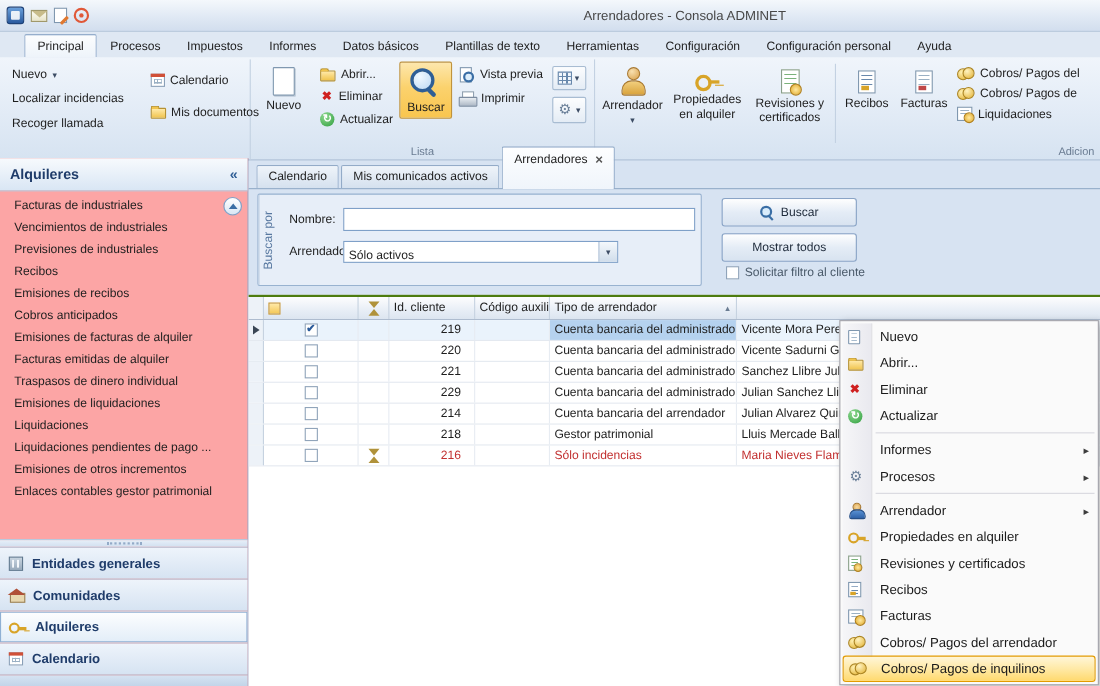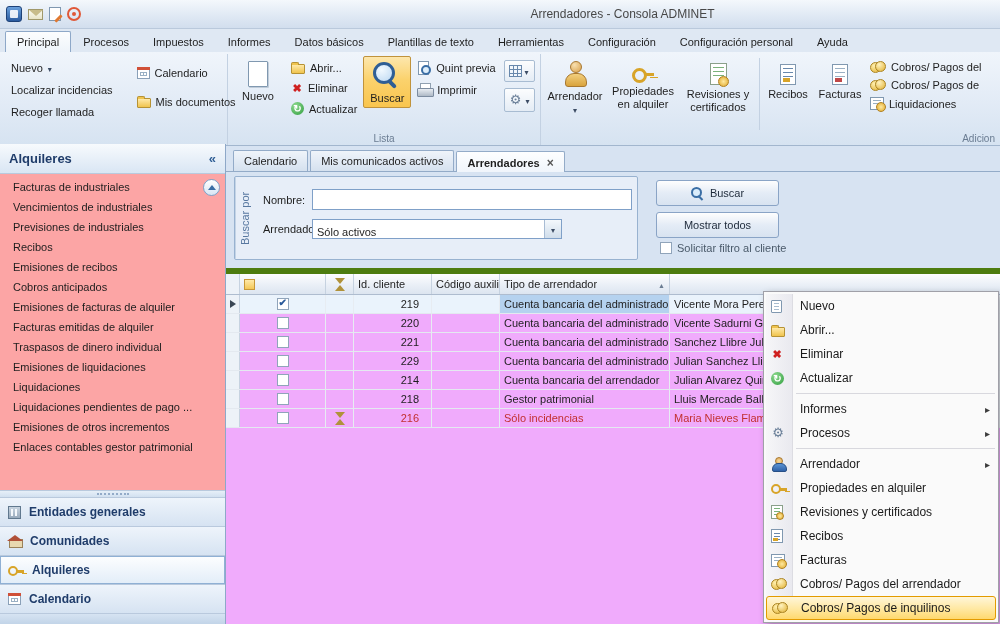--- a/index.html
+++ b/index.html
@@ -5,21 +5,21 @@
 *{margin:0;padding:0;box-sizing:border-box}
 html,body{width:1000px;height:624px}
 body{font-family:"Liberation Sans",sans-serif;font-size:11px;color:#1e1e1e;background:#d7e3f2;overflow:hidden;position:relative}
 
 
 .titlebar{height:29px;background:linear-gradient(#f4f8fc,#e0e9f4 55%,#d2deee);border-bottom:1px solid #bac9dc;display:flex;align-items:center;position:relative}
 .qat{display:flex;gap:6px;align-items:center;padding-left:6px}
 .wtitle{position:absolute;left:245px;right:0;text-align:center;font-size:12px;color:#474747}
 
 
-.rtabs{height:23px;background:#dfe8f3;display:flex;align-items:flex-end;padding-left:5px}
+.rtabs{height:23px;background:#dfe8f3;display:flex;align-items:flex-end;padding-left:22px}
 .rtab{padding:4px 11px 4px;color:#1e1e1e;border:1px solid transparent;border-bottom:none;border-radius:2px 2px 0 0;white-space:nowrap}
 .rtab.active{background:linear-gradient(#fcfdfe,#eef4fa);border-color:#8ea8c8}
 
 
 .ribbon{height:94px;background:linear-gradient(#f0f5fb,#e2ebf6 55%,#d6e3f1);border-bottom:1px solid #a2b6ce;display:flex;padding:2px 0 0 2px}
 .rgroup{position:relative;display:flex;align-items:flex-start;padding:2px 3px 13px 3px;border-right:1px solid #c3d1e2}
 .rgroup:last-child{border-right:none}
 .glabel{position:absolute;bottom:1px;left:0;right:0;text-align:center;font-size:10px;color:#6a7c92}
 .glabel.right{text-align:right;padding-right:5px}
 .g1{width:226px}.g2{width:322px}.g3{flex:1}
@@ -140,36 +140,36 @@
 .gripper{height:7px;background:linear-gradient(#e7eff8,#d2e0f0);border-top:1px solid #b9c9dd;position:relative}
 .gripper::before{content:"";position:absolute;left:50%;top:2px;width:32px;height:0;margin-left:-16px;border-top:2px dotted #93abc8}
 .sect{height:29px;display:flex;align-items:center;gap:8px;padding:0 8px;background:linear-gradient(#eef4fb,#d6e3f2);border-top:1px solid #b9c9dd;color:#1f3c6a;font-weight:bold;font-size:12px}
 .sect.active{background:linear-gradient(#fdfeff,#e2edf8);box-shadow:inset 0 0 0 1px #8fb0d4}
 .sbottom{height:11px;background:linear-gradient(#d6e3f2,#c2d4e8);border-top:1px solid #b9c9dd}
 
 
 .content{position:absolute;left:226px;top:146px;right:0;bottom:0;display:flex;flex-direction:column;background:#d7e3f2}
 .tabstrip{height:26px;display:flex;align-items:flex-end;padding-left:7px;gap:2px;border-bottom:1px solid #93abc8}
 .dtab{padding:4px 10px;background:linear-gradient(#eff4fa,#d5e1ef);border:1px solid #93abc8;border-bottom:none;border-radius:2px 2px 0 0;display:flex;align-items:center;gap:7px;white-space:nowrap}
-.dtab.active{background:linear-gradient(#fdfeff,#f0f5fb);font-weight:bold;margin-bottom:-1px;padding-bottom:2px}
+.dtab.active{background:linear-gradient(#fdfeff,#f0f5fb);font-weight:normal;margin-bottom:-1px;padding-bottom:20px}
 .filterarea{height:96px;position:relative}
 .fbox{position:absolute;left:8px;top:4px;width:404px;height:84px;border:1px solid #98b2d0;background:#e7eef8;border-radius:2px}
 .fside{position:absolute;left:0;top:0;bottom:0;width:18px;border-right:1px solid #c4d4e6;color:#5878a0;writing-mode:vertical-rl;transform:rotate(180deg);display:flex;align-items:center;justify-content:center}
 .flabel{position:absolute;left:28px;color:#1e1e1e}
 .lab1{top:17px}.lab2{top:46px}
 .finput{position:absolute;left:77px;top:12px;width:320px;height:21px;border:1px solid #7fa0c8;background:#fff;font-family:"Liberation Sans",sans-serif;font-size:11px;padding:0 4px}
 .fcombo{position:absolute;left:77px;top:42px;width:250px;height:20px;border:1px solid #7fa0c8;background:#fff;display:flex;align-items:flex-end;padding-left:4px}
 .ddbtn{margin-left:auto;width:17px;height:100%;background:linear-gradient(#f4f8fc,#d0ddeb);border-left:1px solid #a8bcd4;display:flex;align-items:center;justify-content:center}
 .pbtn{position:absolute;width:123px;height:26px;border:1px solid #8aa4c6;border-radius:3px;background:linear-gradient(#fefefe,#e4ecf6 50%,#d8e3f0);display:flex;align-items:center;justify-content:center;gap:6px;color:#1e2a3a}
 .btn-buscar{left:430px;top:8px}
 .btn-mostrar{left:430px;top:40px}
 .fcheck{position:absolute;left:434px;top:70px;display:flex;align-items:center;gap:5px;color:#4a5a6a}
 
 
-.gridwrap{flex:1;background:#f0abfc;border-top:6px solid #4d7c0f;overflow:hidden}
+.gridwrap{flex:1;background:#ffffff;border-top:2px solid #4d7c0f;overflow:hidden}
 .ghead,.grow{display:grid;grid-template-columns:14px 86px 28px 78px 68px 170px auto}
 .ghead{height:21px;background:linear-gradient(#fdfdfe,#e8eef6 60%,#dce5f0);border-bottom:1px solid #aebccf}
 .ghead>div{border-right:1px solid #c6d2e0;display:flex;align-items:center;padding:0 4px;overflow:hidden;white-space:nowrap}
 .grow{height:19px;border-bottom:1px solid #e4e9f0}
 .grow>div{border-right:1px solid #e7ecf2;display:flex;align-items:center;padding:0 4px;overflow:hidden;white-space:nowrap}
 .c-ind{background:#edf2f8;border-right:1px solid #c6d2e0 !important}
 .c-chk{justify-content:center}
 .c-icn{justify-content:center}
 .c-id{justify-content:flex-end;padding-right:12px !important}
 .grow.sel{background:#eaf3fc}
@@ -259,21 +259,21 @@
         <span>Actualizar</span>
       </div>
     </div>
     <div class="bbtn hot w48">
       <span class="ic ic-magbig"></span>
       <span class="blabel">Buscar</span>
     </div>
     <div class="col scol">
       <div class="txtbtn">
         <span class="ic ic-preview"></span>
-        <span>Quint previa</span>
+        <span>Vista previa</span>
       </div>
       <div class="txtbtn">
         <span class="ic ic-printer"></span>
         <span>Imprimir</span>
       </div>
     </div>
     <div class="col ddcol">
       <div class="sqbtn">
         <span class="ic ic-grid"></span>
         <span class="dd"></span>

